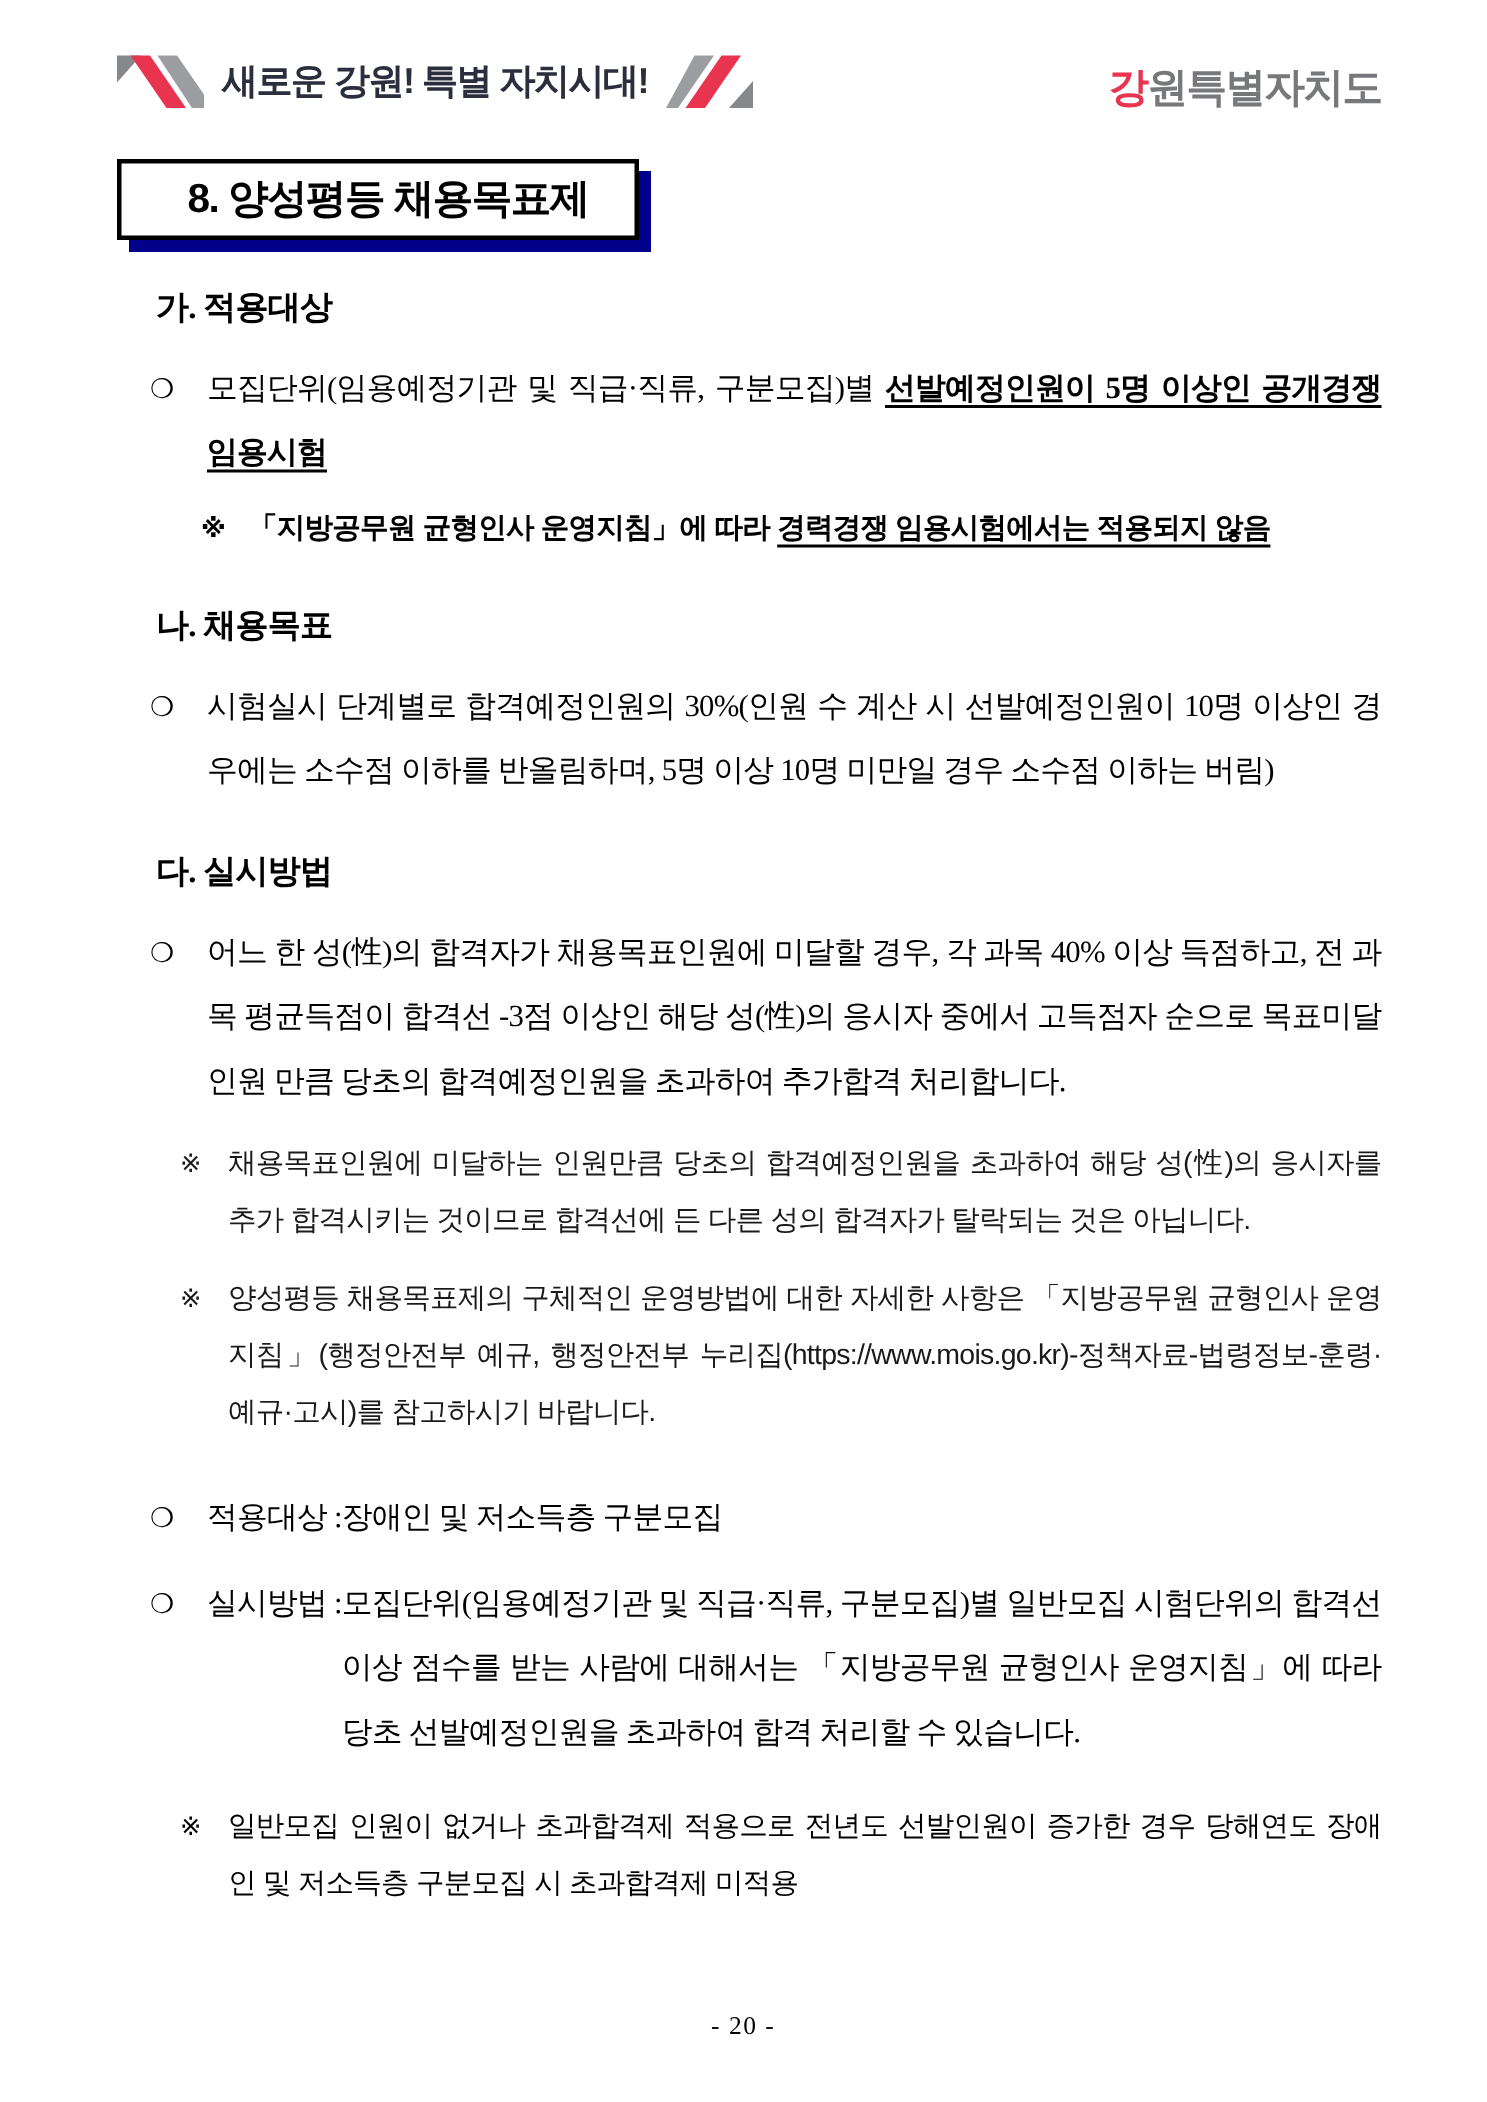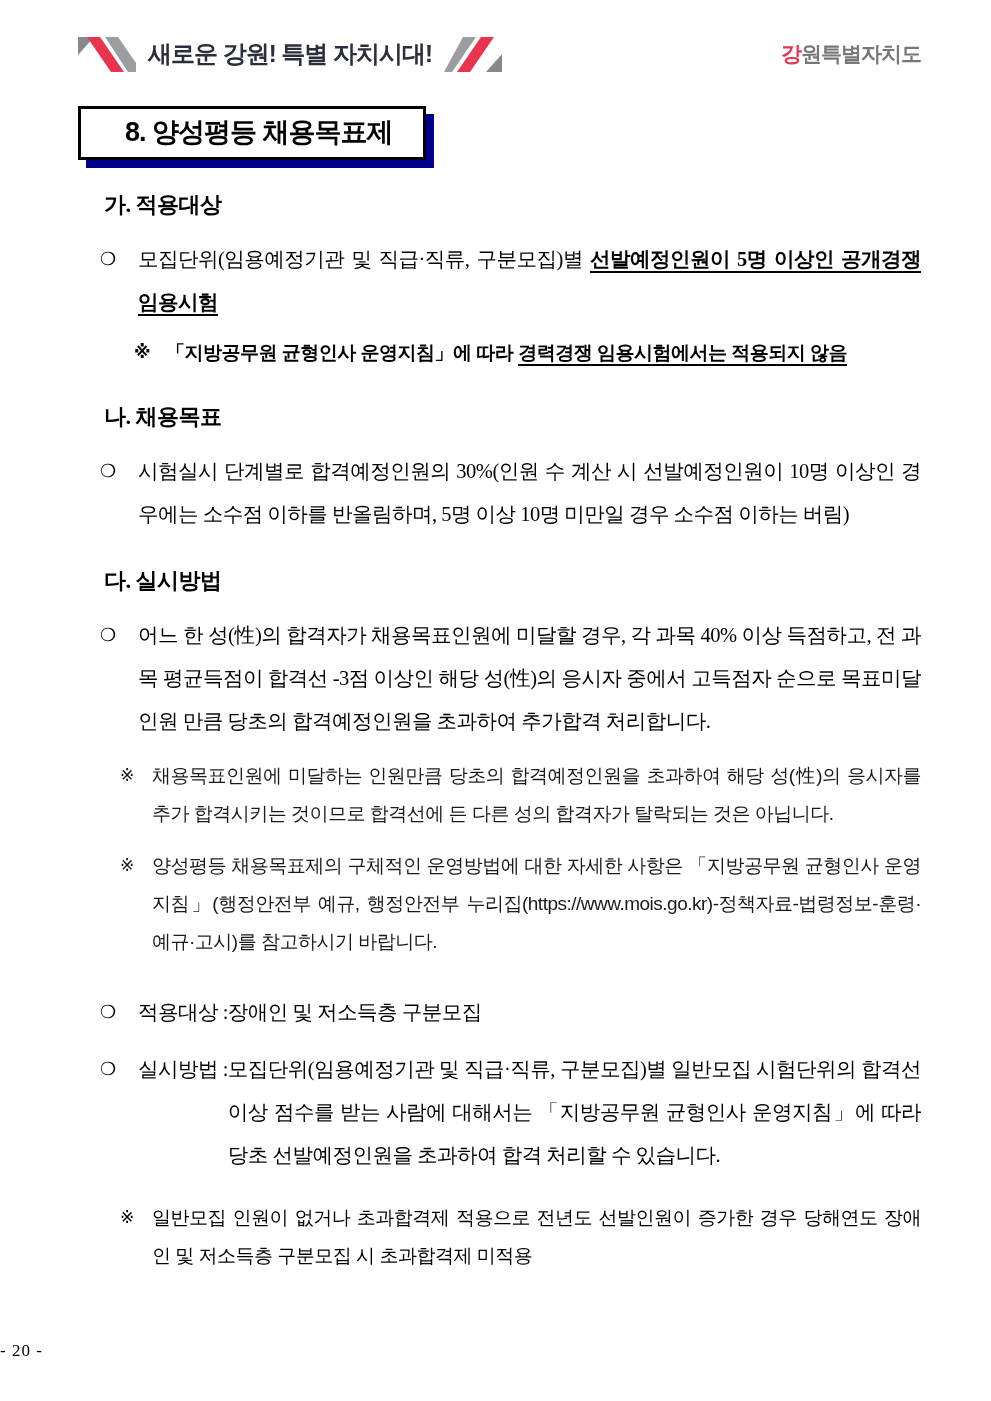--- a/index.html
+++ b/index.html
@@ -4,21 +4,21 @@
 <style>
   html,body { margin:0; padding:0; background:#ffffff; }
   body { width:991px; height:1401px; font-family:"Liberation Serif","DejaVu Serif",serif; color:#000; }
   .page { position:relative; width:991px; height:1401px; box-sizing:border-box; padding:36px 70px 0 78px; overflow:hidden; }
 
   
   .header { display:flex; justify-content:space-between; align-items:flex-start; height:52px; }
   .logo-left { display:flex; align-items:center; gap:12px; }
   .slogan { font-family:"Liberation Sans","DejaVu Sans",sans-serif; font-weight:bold; font-size:24px; letter-spacing:-1px; color:#2b2e3c; }
   .stripes { display:block; }
-  .org-logo { font-family:"Liberation Sans","DejaVu Sans",sans-serif; font-weight:bold; font-size:21px; letter-spacing:-1px; color:#77787b; margin-top:4px; }
+  .org-logo { font-family:"Liberation Sans","DejaVu Sans",sans-serif; font-weight:bold; font-size:27px; letter-spacing:-1px; color:#77787b; margin-top:4px; }
   .org-logo .accent { color:#e8344e; }
 
   
   .title-box { display:inline-block; background:#fff; border:3px solid #000; box-shadow:8px 8px 0 0 #00008b; font-family:"Liberation Sans","DejaVu Sans",sans-serif; font-weight:bold; font-size:27px; letter-spacing:-1px; padding:5px 30px 7px 16px; }
   .box8 { margin-top:18px;padding-left:44px; }
   .box9 { margin-top:62px; }
 
   
   .sub-heading { font-size:22px; font-weight:bold; letter-spacing:-0.5px; margin:30px 0 0 26px; }
 
@@ -38,21 +38,21 @@
   .note-9 { margin:22px 0 0 42px; }
 
   
   .bullet9 { display:flex; font-size:20.5px; line-height:43px; letter-spacing:-0.5px; margin:14px 0 0 22px; }
   .bullet9 .marker { flex:none; width:38px; font-size:18px; }
   .bullet9 .label { flex:none; }
   .bullet9 .btext { flex:1; text-align:justify; }
   .first9 { margin-top:30px; }
 
   
-  .footer { position:absolute; left:0; bottom:40px; width:100%; font-size:17px; letter-spacing:1px; }
+  .footer { position:absolute; left:0; bottom:40px; width:100%; text-align:center; font-size:17px; letter-spacing:1px; }
 </style>
 </head>
 <body>
 
 <div class="page">
 
   
   <div class="header">
     <div class="logo-left">
       <svg class="stripes" width="58" height="36" viewBox="0 0 58 36">

